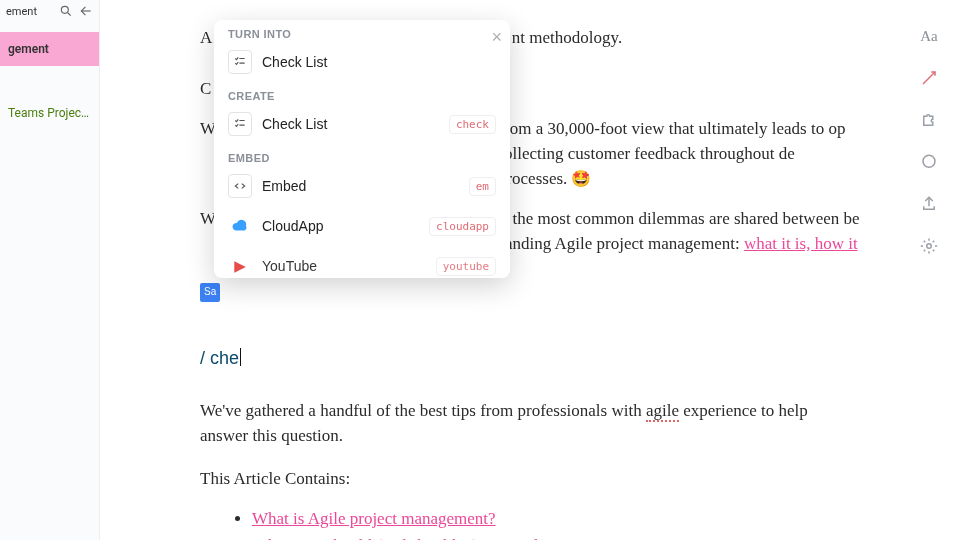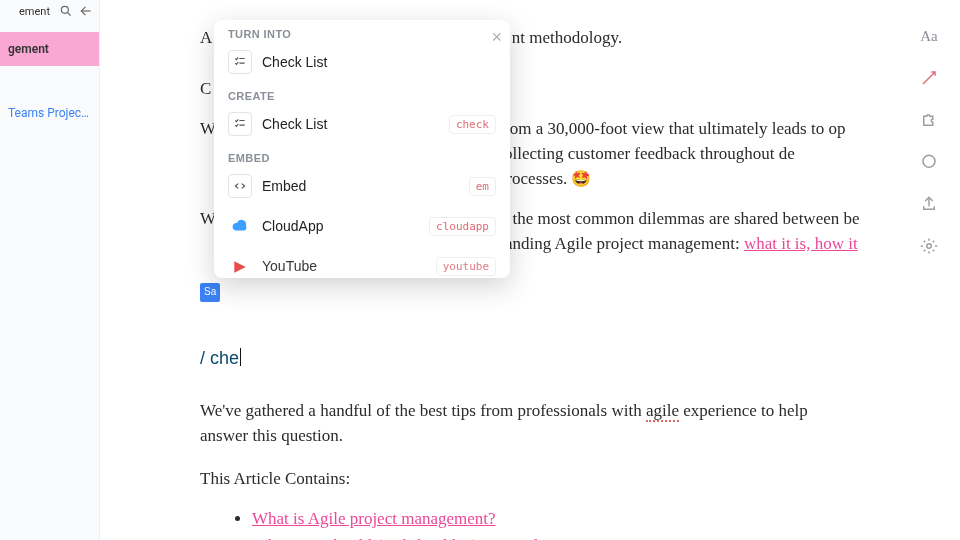--- a/index.html
+++ b/index.html
@@ -1,22 +1,22 @@
 <!DOCTYPE html>
 <html><head>
 <meta charset="utf-8">
 <style>
   * { box-sizing: border-box; margin: 0; padding: 0; }
   body { font-family: -apple-system, BlinkMacSystemFont, "Segoe UI", Roboto, sans-serif; background: #fff; color: #222; width: 960px; height: 540px; overflow: hidden; position: relative; }
 
   .sidebar { position: absolute; left: 0; top: 0; width: 100px; height: 540px; background: #fafbfc; border-right: 1px solid #eee; }
   .sb-top { display:flex; align-items:center; gap:6px; padding:4px 6px; font-size:11px; color:#333; }
-  .sb-top .label { flex:1; overflow:hidden; text-overflow:ellipsis; white-space:nowrap;margin-left:13px; }
+  .sb-top .label { flex:1; overflow:hidden; text-overflow:ellipsis; white-space:nowrap; }
   .sb-sel { background:#f9a8d4; padding:10px 8px; font-size:12px; font-weight:600; color:#333; margin-top:10px; }
-  .sb-item { padding:10px 8px; font-size:12px; color:#3b82f6; margin-top:30px; white-space:nowrap; overflow:hidden; text-overflow:ellipsis; }
+  .sb-item { padding:10px 8px; font-size:12px; color:#4d7c0f; margin-top:30px; white-space:nowrap; overflow:hidden; text-overflow:ellipsis; }
 
   .right-rail { position:absolute; right:8px; top:0; width:46px; height:540px; display:flex; flex-direction:column; align-items:center; gap:22px; padding-top:26px; color:#9aa0a6; }
   .right-rail .ico { width:20px; height:20px; display:flex; align-items:center; justify-content:center; font-size:14px; }
 
   .doc { position:absolute; left:200px; top:26px; width:660px; font-family: Georgia, "Times New Roman", serif; font-size:17px; line-height:1.45; color:#2b2b2b; }
   .doc p { margin-bottom:16px; }
   .link { color:#ec4899; }
   .sp-under { border-bottom:2px dotted #e06666; }
   .emoji { font-size:16px; }
   .slash-line { font-family: Liberation Sans, sans-serif; font-size:18px; color:#0c4a6e; }

